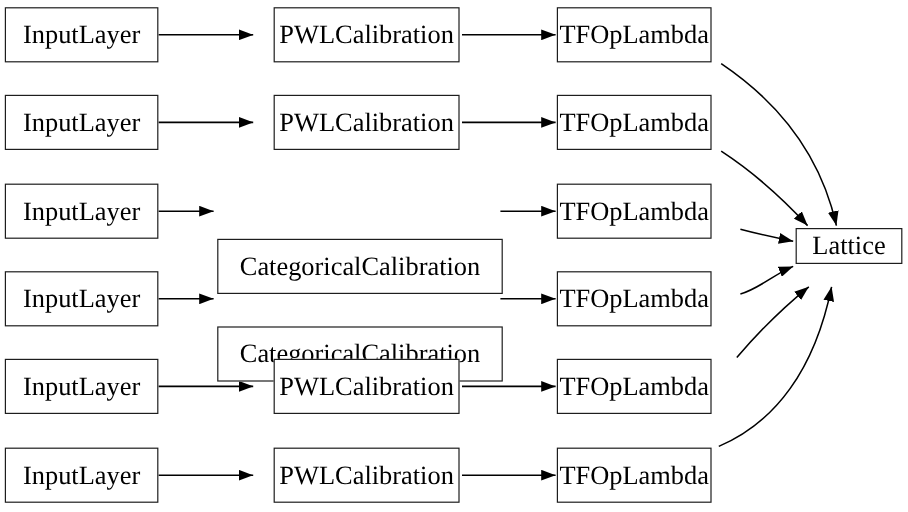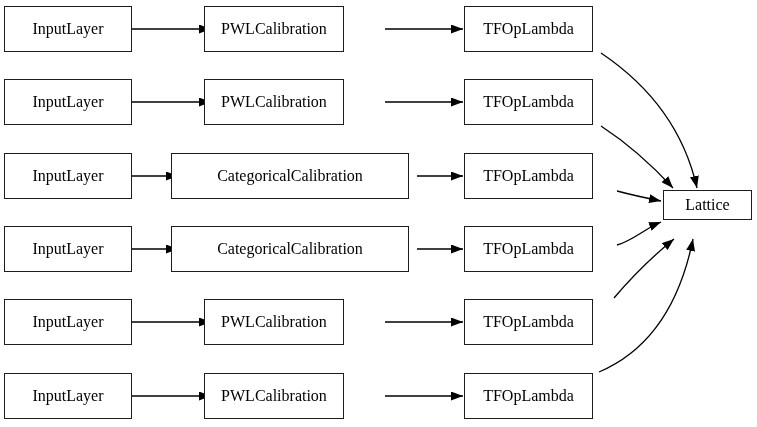--- a/index.html
+++ b/index.html
@@ -18,35 +18,35 @@
   }
   .node {
     position: absolute;
     box-sizing: border-box;
     height: 46px;
     background: #ffffff;
     border: 1.5px solid #1d1d1d;
     display: flex;
     align-items: center;
     justify-content: center;
-    font-size: 16px;
+    font-size: 22px;
     color: #000000;
     white-space: nowrap;
   }
   
   .r0 { top: 6px; }
   .r1 { top: 79px; }
   .r2 { top: 153px; }
   .r3 { top: 226px; }
   .r4 { top: 299px; }
   .r5 { top: 373px; }
   
   .col-input  { left: 4px;   width: 128px; }
-  .col-pwl    { left: 204px; width: 140px; }
-  .col-cat    { left: 171px; width: 238px; }
+  .col-pwl    { left: 228px; width: 155px; }
+  .col-cat    { left: 181px; width: 238px; margin-top: 46px; }
   .col-lambda { left: 464px; width: 129px; }
   .col-lattice { left: 663px; top: 190px; width: 89px; height: 30px; }
 </style>
 </head>
 <body>
 
 <div class="canvas">
 
   <svg class="edges" width="757" height="427" viewBox="0 0 757 427" fill="none" stroke="#000000" stroke-width="1.3">
     <defs>

